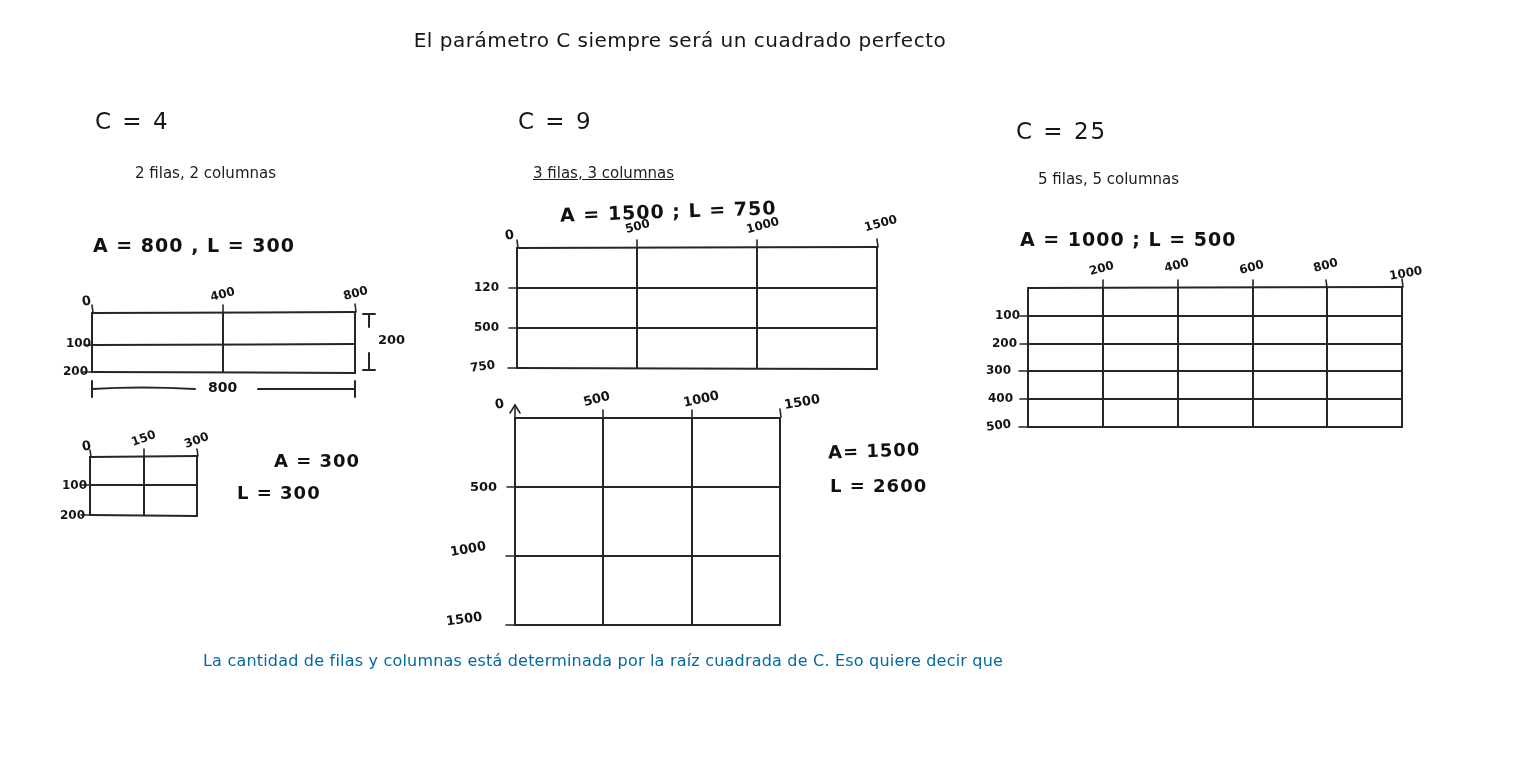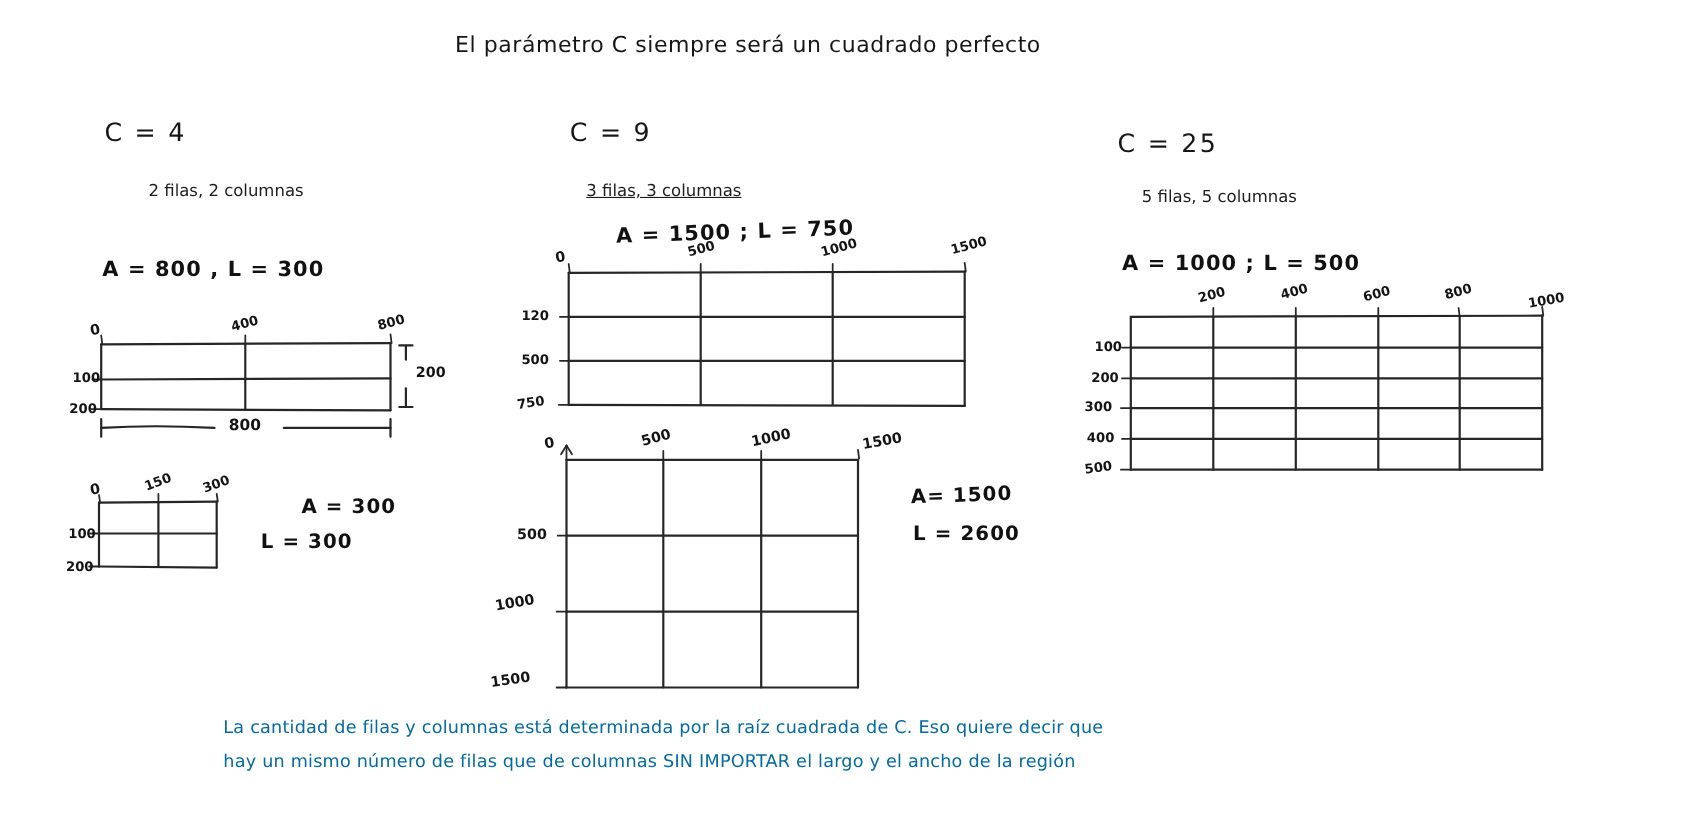--- a/index.html
+++ b/index.html
@@ -190,14 +190,13 @@
   <span class="lbl r10" style="left:404px;top:11px;">1000</span>
   <span class="lbl" style="left:10px;top:53px;">100</span>
   <span class="lbl" style="left:7px;top:81px;">200</span>
   <span class="lbl" style="left:1px;top:108px;">300</span>
   <span class="lbl" style="left:3px;top:136px;">400</span>
   <span class="lbl r8" style="left:1px;top:163px;">500</span>
 </div>
 
 <div class="abs footer" style="left:203px;top:645px;">
   <div>La cantidad de filas y columnas está determinada por la raíz cuadrada de C. Eso quiere decir que</div>
-  <div>hay un mismo número de filas que de columnas SIN IMPORTAR el largo y el ancho de la región</div>
 </div>
 
 </body></html>

